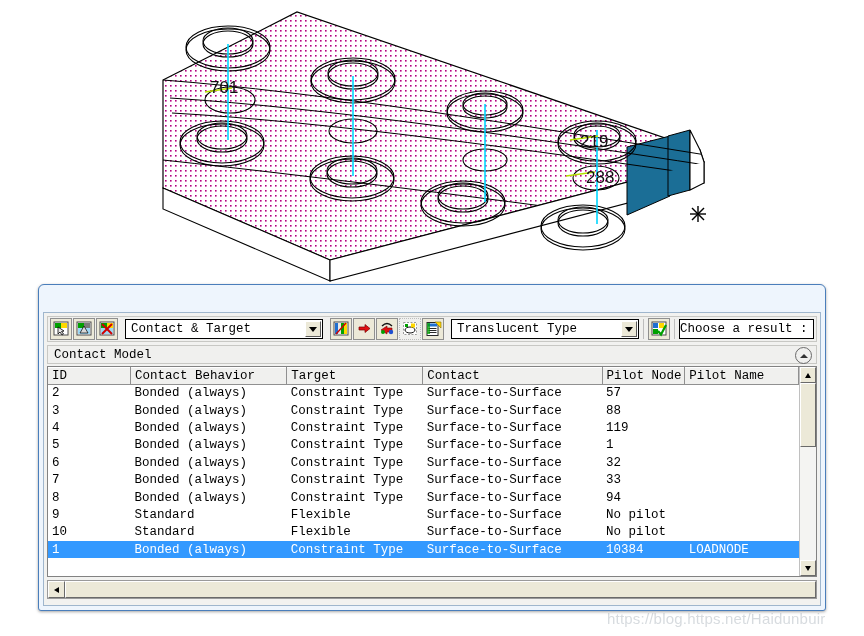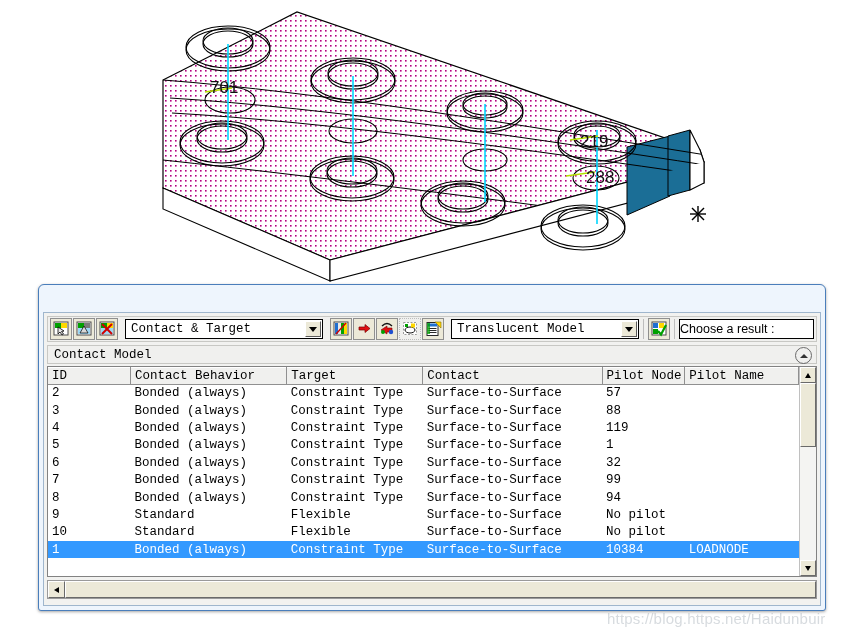--- a/index.html
+++ b/index.html
@@ -118,21 +118,21 @@
   }
   #combo-contact{width:198px;}
   #combo-translucent{width:188px;}
   #combo-result{
     flex:1 1 auto;min-width:10px;
     height:20px;border:1px solid #000;background:#fff;
     display:flex;align-items:center;overflow:hidden;
     box-sizing:border-box;
   }
   #combo-result .val{
-    font-family:Liberation Sans, sans-serif;
+    font-family:Liberation Mono, monospace;
     font-size:12.5px;white-space:nowrap;
   }
 
   
   #pairs-header{
     margin-top:3px;
     height:19px;
     background:#f0f0ee;
     border:1px solid #c8c8c4;
     box-sizing:border-box;
@@ -499,21 +499,21 @@
             <line x1="3.5" y1="11.5" x2="11.5" y2="11.5"></line>
           </g>
           <polygon points="10,1 16,1 16,7" fill="#ffd800" stroke="#8a7000" stroke-width=".6"></polygon>
           <rect x="2" y="2" width="3" height="11" fill="#00a000" opacity=".75"></rect>
         </svg>
       </div>
 
       <div class="tb-sep"></div>
 
       <div class="combo" id="combo-translucent">
-        <span class="val">Translucent Model</span>
+        <span class="val">Translucent Type</span>
         <span class="arrow">
             <i></i>
           </span>
       </div>
 
       <div class="tb-bar"></div>
 
       <div class="tb-btn">
         <svg width="17" height="17" viewBox="0 0 17 17">
           <rect x="1" y="1" width="14" height="13" fill="#ffffff" stroke="#4a4a4a"></rect>
@@ -598,21 +598,21 @@
                 <td>Constraint Type</td>
                 <td>Surface-to-Surface</td>
                 <td>32</td>
                 <td></td>
               </tr>
               <tr>
                 <td class="c0">7</td>
                 <td>Bonded (always)</td>
                 <td>Constraint Type</td>
                 <td>Surface-to-Surface</td>
-                <td>99</td>
+                <td>33</td>
                 <td></td>
               </tr>
               <tr>
                 <td class="c0">8</td>
                 <td>Bonded (always)</td>
                 <td>Constraint Type</td>
                 <td>Surface-to-Surface</td>
                 <td>94</td>
                 <td></td>
               </tr>

